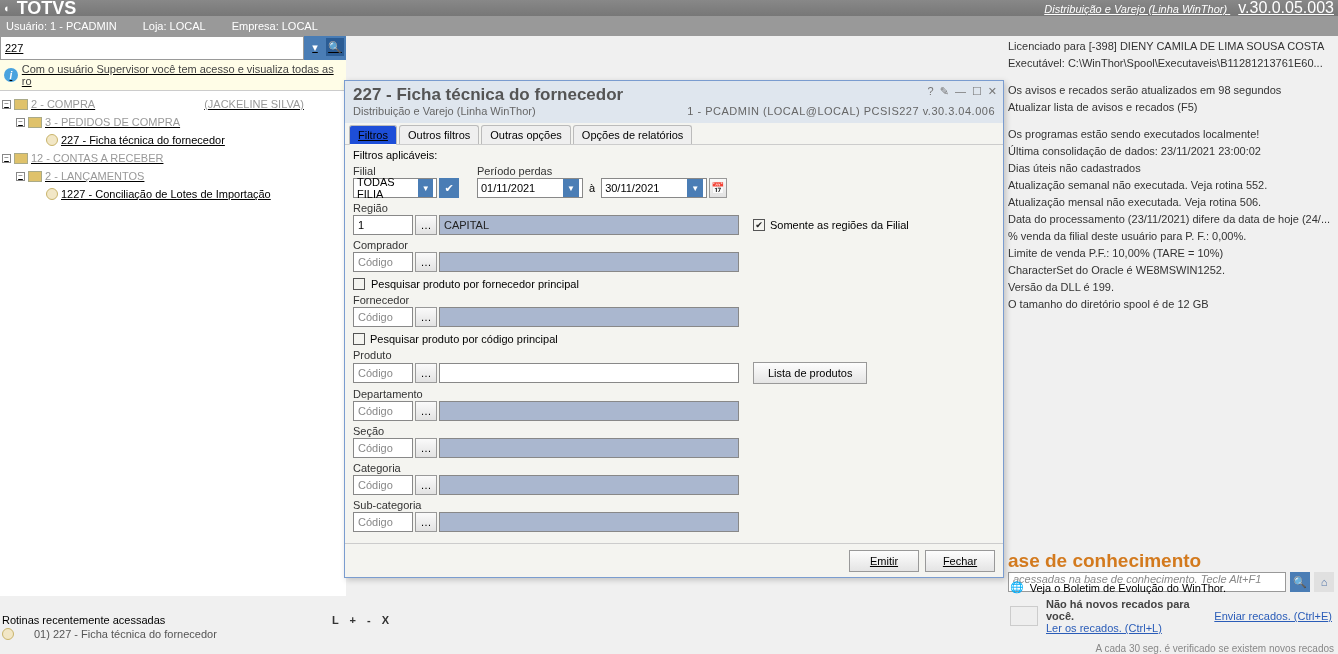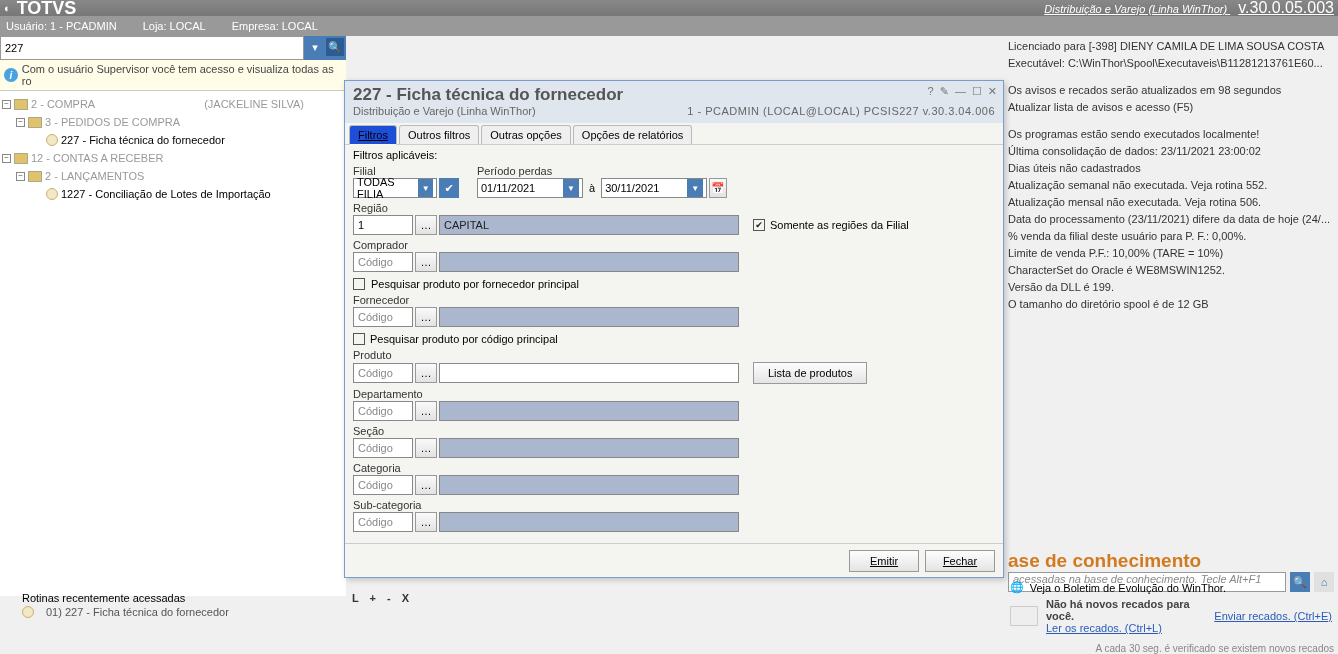--- a/index.html
+++ b/index.html
@@ -9,21 +9,21 @@
 .topbar-left { display: flex; align-items: center; gap: 6px; }
 .topbar-logo { font-weight: bold; font-size: 18px; text-transform: uppercase; }
 .topbar-right { margin-left: auto; font-style: italic; text-decoration: underline; font-size: 11px; }
 .topbar-ver { margin-left: 8px; font-size: 16px; font-style: normal; text-decoration: none; }
 
 .userbar { height: 20px; background: #999; color: #fff; display: flex; align-items: center; padding: 2px 6px; gap: 26px; }
 .userbar span { font-size: 11px; }
 
 .main { display: flex; height: 560px; }
 
-.left { width: 346px; display: flex; flex-direction: column; background: #14b8a6; position: relative; }
+.left { width: 346px; display: flex; flex-direction: column; background: #14b8a6; position: relative; text-decoration: underline; }
 .search-row { display: flex; height: 24px; }
 .search-input { flex: 1; border: 1px solid #999; padding: 2px 4px; background: #fff; }
 .search-btns { display: flex; gap: 2px; background: #4a7db5; padding: 2px; }
 .sbtn { width: 18px; height: 18px; background: #4a7db5; border: none; color: #fff; display: flex; align-items: center; justify-content: center; }
 .sbtn.mag { background: #2b5c94; }
 
 .infobar { background: #fffde7; padding: 3px 4px; display: flex; align-items: center; gap: 4px; border-bottom: 1px solid #ccc; color: #444; }
 .info-icon { width: 14px; height: 14px; border-radius: 50%; background: #4aa3df; color: #fff; display: inline-flex; align-items: center; justify-content: center; font-weight: bold; font-style: italic; font-size: 10px; }
 
 .tree { padding: 4px 2px; background: #fff; flex: 1; overflow: auto; }
@@ -76,24 +76,24 @@
 .sq-btn { width: 20px; height: 20px; background: #4a7db5; display: flex; align-items: center; justify-content: center; color: #fff; }
 
 .boletim { padding: 4px 6px; display: flex; align-items: center; gap: 6px; }
 .recados { padding: 2px 6px; display: flex; gap: 8px; align-items: center; }
 .env-icon { width: 28px; height: 20px; background: #eee; border: 1px solid #ccc; }
 .recados-txt { flex: 1; }
 .recados-txt .bold { font-weight: bold; color: #444; }
 .recados-txt a { color: #2a5cb8; text-decoration: underline; }
 .recados-enviar { margin-left: auto; color: #2a5cb8; text-decoration: underline; }
 
-.footer { position: absolute; left: 0; bottom: 24px; width: 100%; height: 40px; display: flex; padding: 2px 22px; }
+.footer { position: absolute; left: 0; bottom: 2px; width: 100%; height: 40px; display: flex; padding: 2px 2px; }
 .footer-left { width: 330px; }
 .footer-mid { color: #333; font-weight: bold; letter-spacing: 4px; }
-.recent-row { display: flex; align-items: flex-end; gap: 12px; color: #555; margin-top: 2px; }
+.recent-row { display: flex; align-items: flex-end; gap: 20px; color: #555; margin-top: 2px; }
 
 .tinyfoot { position: absolute; bottom: 0; right: 4px; color: #888; font-size: 10px; }
 </style>
 </head>
 <body>
 
 <div class="topbar">
   <div class="topbar-left">
     <span>◐</span>
     <span class="topbar-logo">TOTVS</span>
@@ -162,21 +162,21 @@
           <span>Licenciado para [-398] DIENY CAMILA DE LIMA SOUSA COSTA</span>
         </div>
       <div class="msgline">
           <span>Executável: C:\WinThor\Spool\Executaveis\B11281213761E60...</span>
         </div>
       <div style="height:10px"></div>
       <div class="msgline">
           <span>Os avisos e recados serão atualizados em 98 segundos</span>
         </div>
       <div class="msgline">
-          <span>Atualizar lista de avisos e acesso (F5)</span>
+          <span>Atualizar lista de avisos e recados (F5)</span>
         </div>
       <div style="height:10px"></div>
       <div class="msgline">
           <span>Os programas estão sendo executados localmente!</span>
         </div>
       <div class="msgline">
           <span>Última consolidação de dados: 23/11/2021 23:00:02</span>
         </div>
       <div class="msgline">
           <span>Dias úteis não cadastrados</span>

